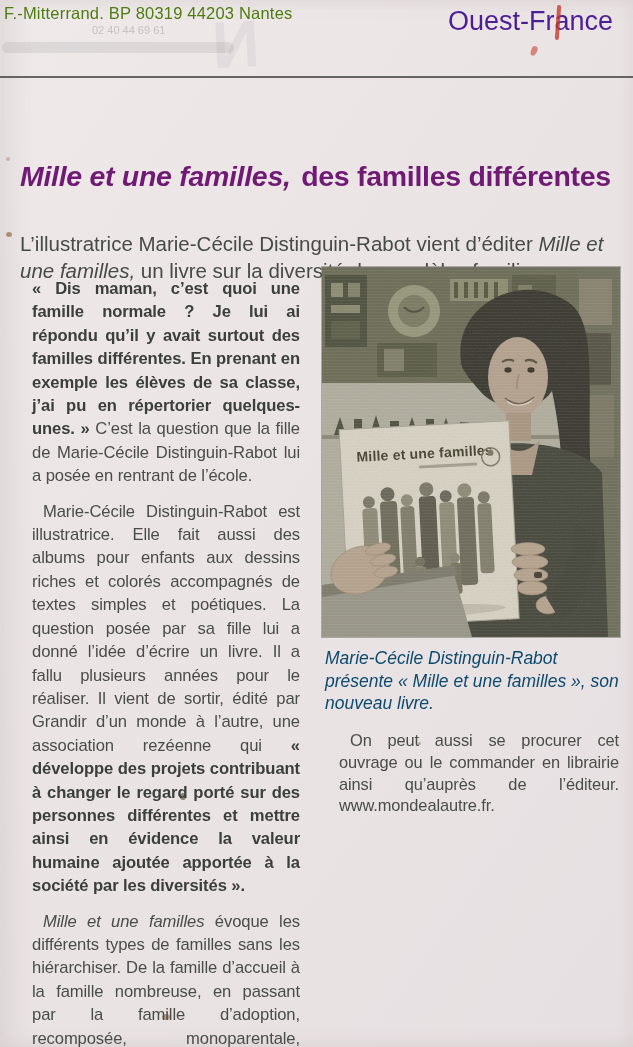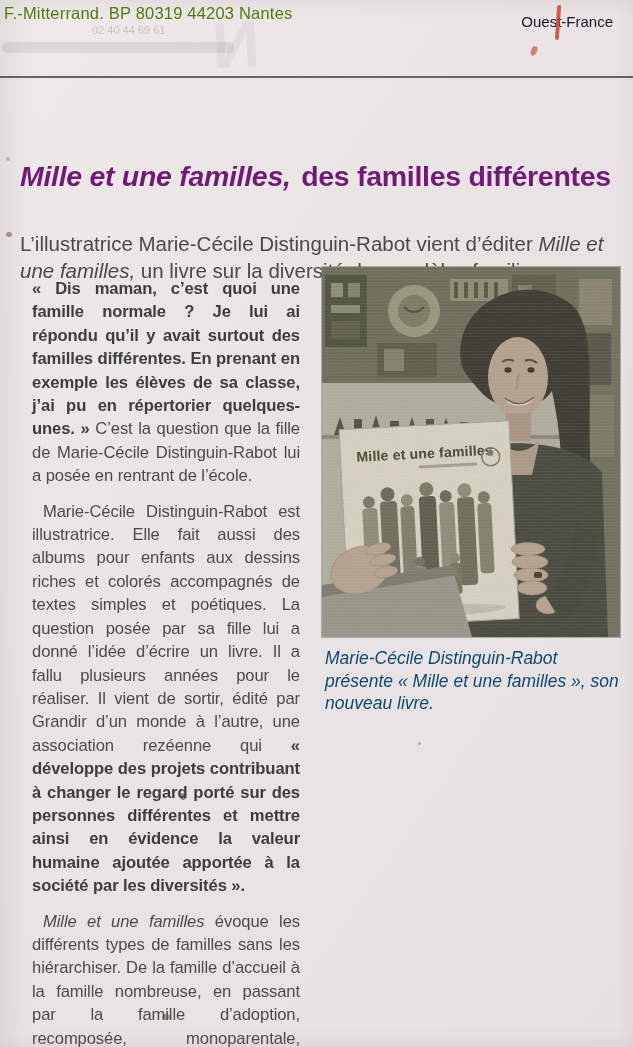--- a/index.html
+++ b/index.html
@@ -9,21 +9,21 @@
     font-family:"Liberation Sans", sans-serif;
     color:#4a4c48;
   }
   .vignette{position:absolute;inset:0;pointer-events:none;
     box-shadow:inset 14px 0 22px rgba(120,105,100,.10), inset -6px 0 14px rgba(120,105,100,.06);}
   
   .faded-address{position:absolute;top:4px;left:4px;font-size:16.5px;color:#4d7c0f;letter-spacing:.2px;white-space:nowrap;}
   .faded-phone{position:absolute;top:24px;left:92px;font-size:11px;color:rgba(168,163,164,.55);white-space:nowrap;}
   .faded-emailbar{position:absolute;top:42px;left:2px;width:232px;height:11px;border-radius:6px;background:rgba(160,154,156,.22);}
   .ghost-letter{position:absolute;top:6px;left:212px;font-size:66px;font-weight:bold;color:rgba(90,92,104,.07);transform:scaleX(-1) rotate(3deg);}
-  .masthead{position:absolute;top:8px;right:20px;text-align:right;font-size:15px;line-height:27px;color:#0f172a;}
+  .masthead{position:absolute;top:8px;right:20px;text-align:right;font-size:27px;line-height:27px;color:#4c1d95;}
   .top-rule{position:absolute;top:76px;left:0;width:633px;height:2px;background:#4e4e4c;opacity:.85;}
   
   .red-stroke{position:absolute;left:556px;top:5px;width:4px;height:35px;background:rgba(196,57,47,.8);border-radius:3px;transform:rotate(4deg);}
   .red-dot{position:absolute;left:531px;top:46px;width:6px;height:10px;background:rgba(200,70,55,.6);border-radius:50% 40% 60% 50%;transform:rotate(18deg);}
   
   .speck{position:absolute;border-radius:50%;}
   .sp1{left:6px;top:232px;width:6px;height:5px;background:rgba(148,108,70,.7);}
   .sp2{left:6px;top:157px;width:4px;height:4px;background:rgba(150,120,90,.4);}
   .sp3{left:180px;top:793px;width:6px;height:7px;background:rgba(95,80,60,.65);}
   .sp4{left:162px;top:1014px;width:8px;height:6px;background:rgba(130,96,60,.55);}
@@ -202,13 +202,14 @@
 
   <path d="M224,330 C238,318 250,290 254,258 L276,268 C272,310 258,342 240,356 Z" fill="#44453a"></path>
 
   <rect width="298" height="370" filter="url(#grainF)" opacity=".55"></rect>
 </svg>
 </div>
 
 <div class="caption">Marie-Cécile Distinguin-Rabot présente « Mille et une familles », son nouveau livre.</div>
 
 <div class="col-right body-text">
+  <p class="para indent">On peut aussi se procurer cet ouvrage ou le commander en librairie ainsi qu’auprès de l’éditeur. www.mondealautre.fr.</p>
 </div>
 
 </body></html>

